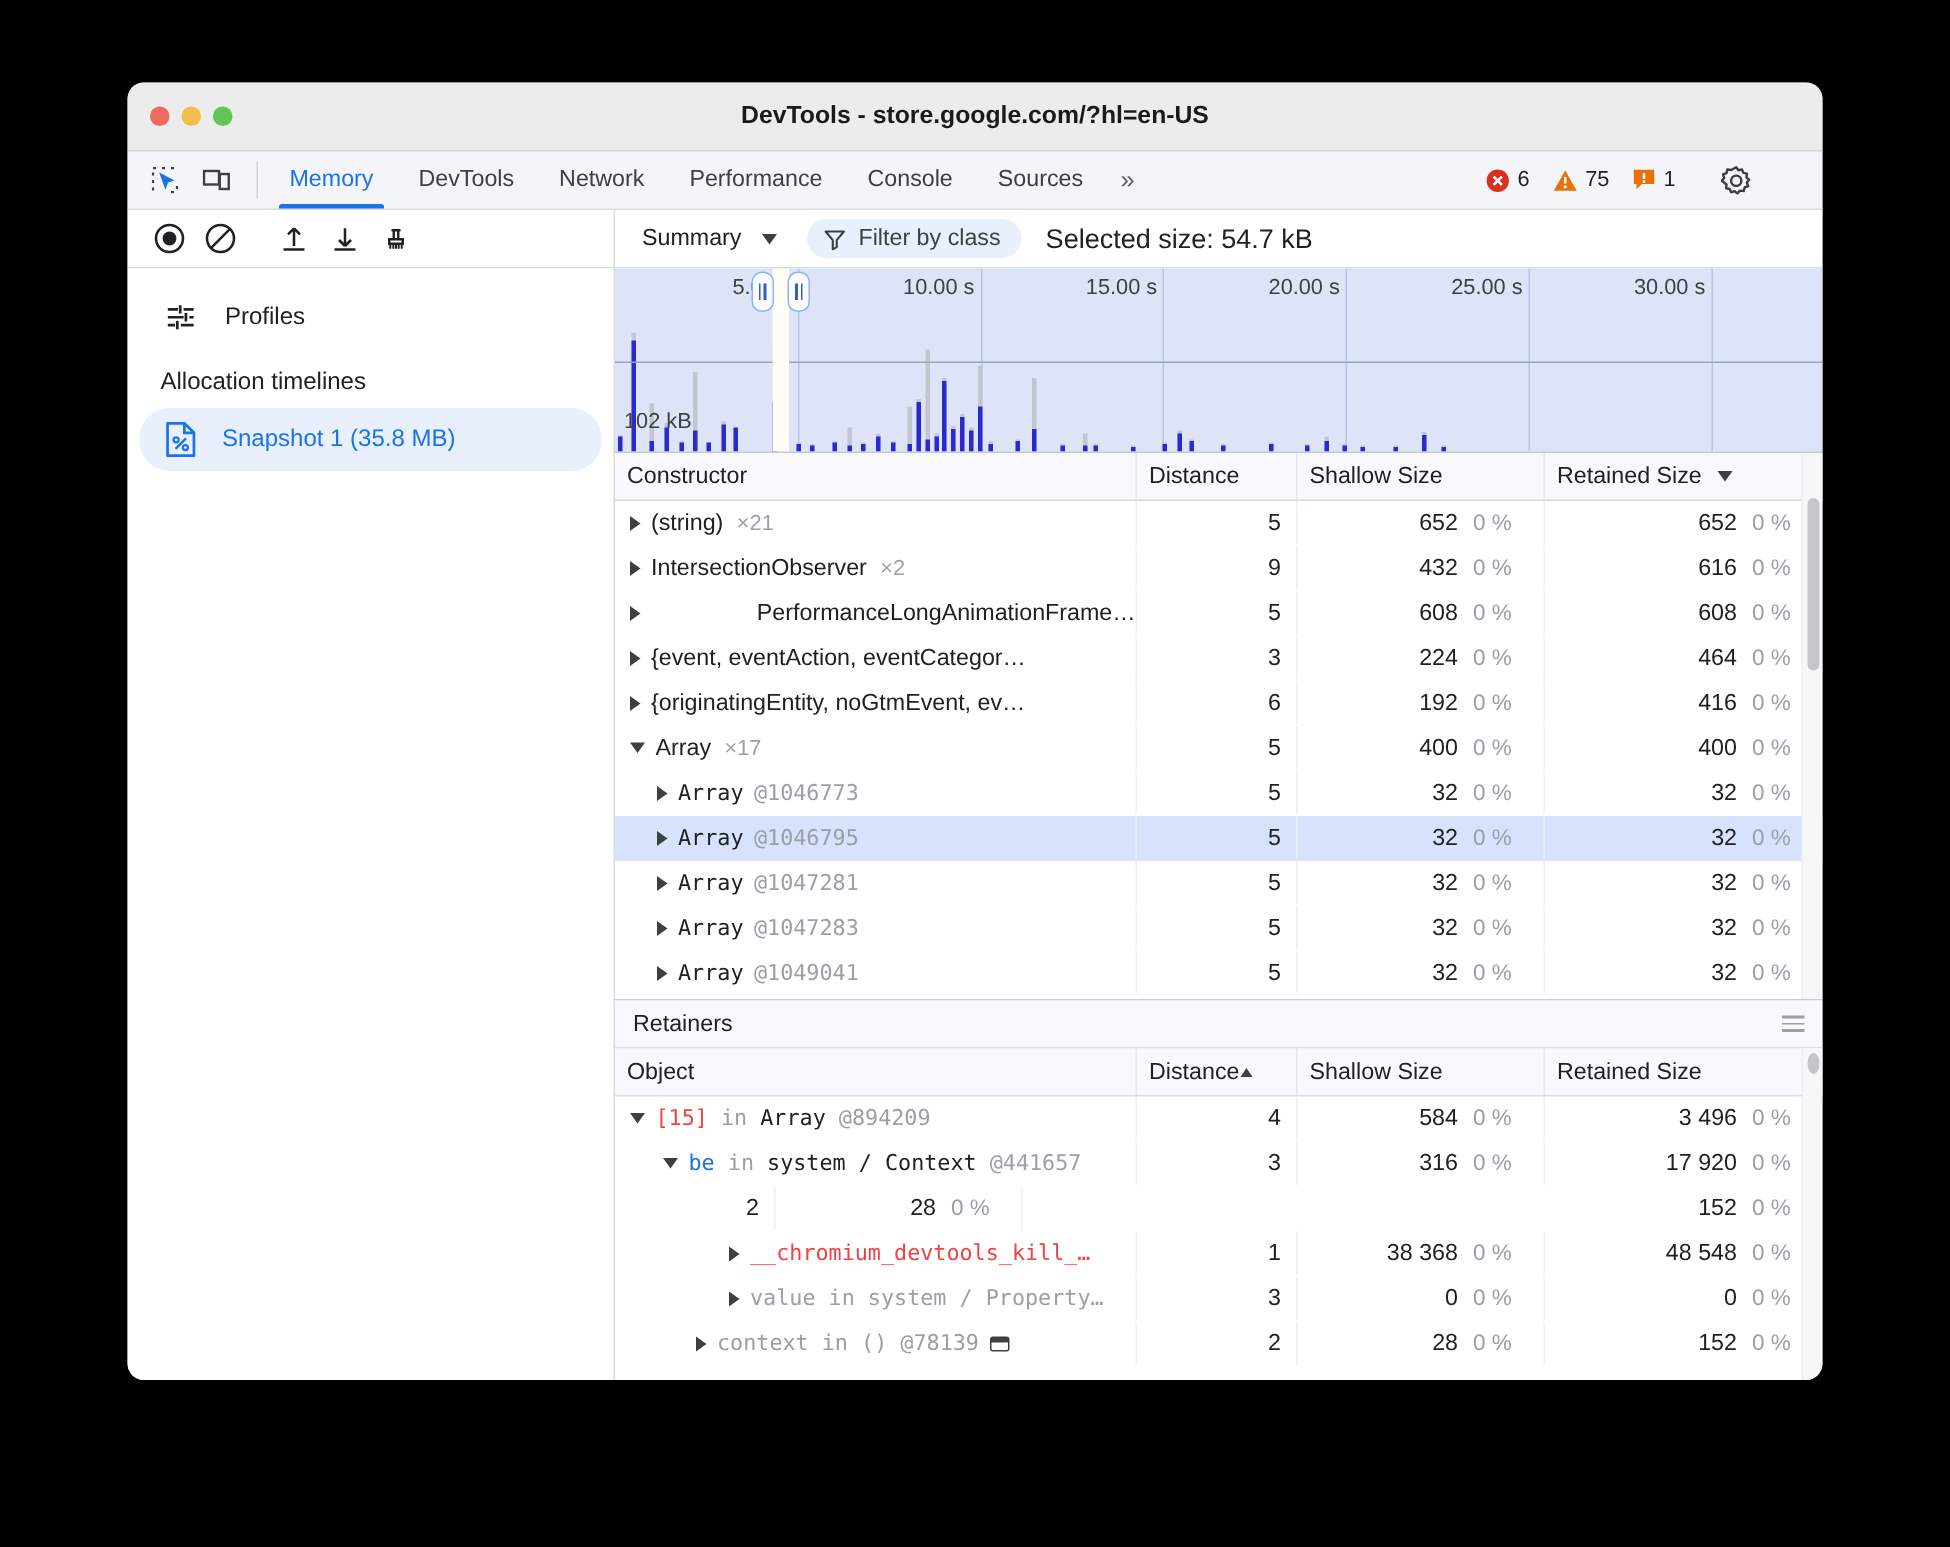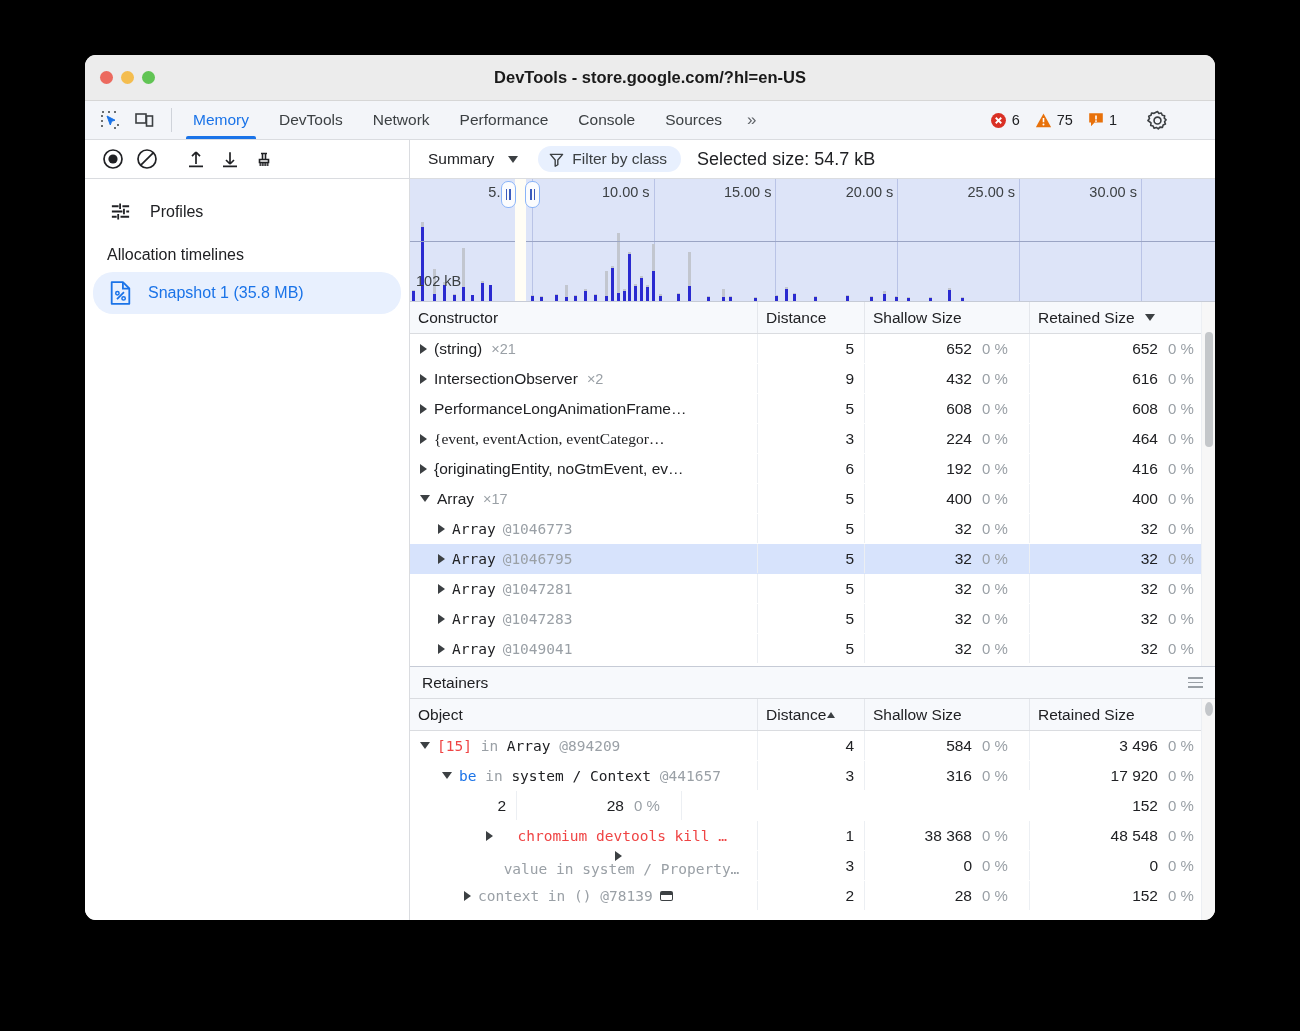--- a/index.html
+++ b/index.html
@@ -535,38 +535,38 @@
               <div class="cell c2">
                 <span>432</span>
                 <span class="pct">0 %</span>
               </div>
               <div class="cell c3">
                 <span>616</span>
                 <span class="pct">0 %</span>
               </div>
             </div>
             <div class="row">
+              <div class="cell c0" style="padding-left: 10px; justify-content: space-between;">
+                <span class="tri"></span>
+                <span class="objname">PerformanceLongAnimationFrame…</span>
+              </div>
+              <div class="cell c1">
+                <span>5</span>
+              </div>
+              <div class="cell c2">
+                <span>608</span>
+                <span class="pct">0 %</span>
+              </div>
+              <div class="cell c3">
+                <span>608</span>
+                <span class="pct">0 %</span>
+              </div>
+            </div>
+            <div class="row">
               <div class="cell c0" style="padding-left: 10px;">
-                <span class="tri"></span>
-                <span class="objname">PerformanceLongAnimationFrame…</span>
-              </div>
-              <div class="cell c1">
-                <span>5</span>
-              </div>
-              <div class="cell c2">
-                <span>608</span>
-                <span class="pct">0 %</span>
-              </div>
-              <div class="cell c3">
-                <span>608</span>
-                <span class="pct">0 %</span>
-              </div>
-            </div>
-            <div class="row">
-              <div class="cell c0" style="padding-left: 10px; font-family: Liberation Serif, serif;">
                 <span class="tri"></span>
                 <span class="objname">{event, eventAction, eventCategor…</span>
               </div>
               <div class="cell c1">
                 <span>3</span>
               </div>
               <div class="cell c2">
                 <span>224</span>
                 <span class="pct">0 %</span>
               </div>
@@ -790,21 +790,21 @@
                 <div class="cell c2">
                   <span>38 368</span>
                   <span class="pct">0 %</span>
                 </div>
                 <div class="cell c3">
                   <span>48 548</span>
                   <span class="pct">0 %</span>
                 </div>
               </div>
               <div class="row">
-                <div class="cell c0" style="padding-left: 76px; flex-direction: column;">
+                <div class="cell c0" style="padding-left: 76px;">
                   <span class="tri"></span>
                   <span class="objname mono"><span class="gray">value</span><span class="gray"> in </span><span class="gray">system / Property…</span></span>
                 </div>
                 <div class="cell c1">
                   <span>3</span>
                 </div>
                 <div class="cell c2">
                   <span>0</span>
                   <span class="pct">0 %</span>
                 </div>

